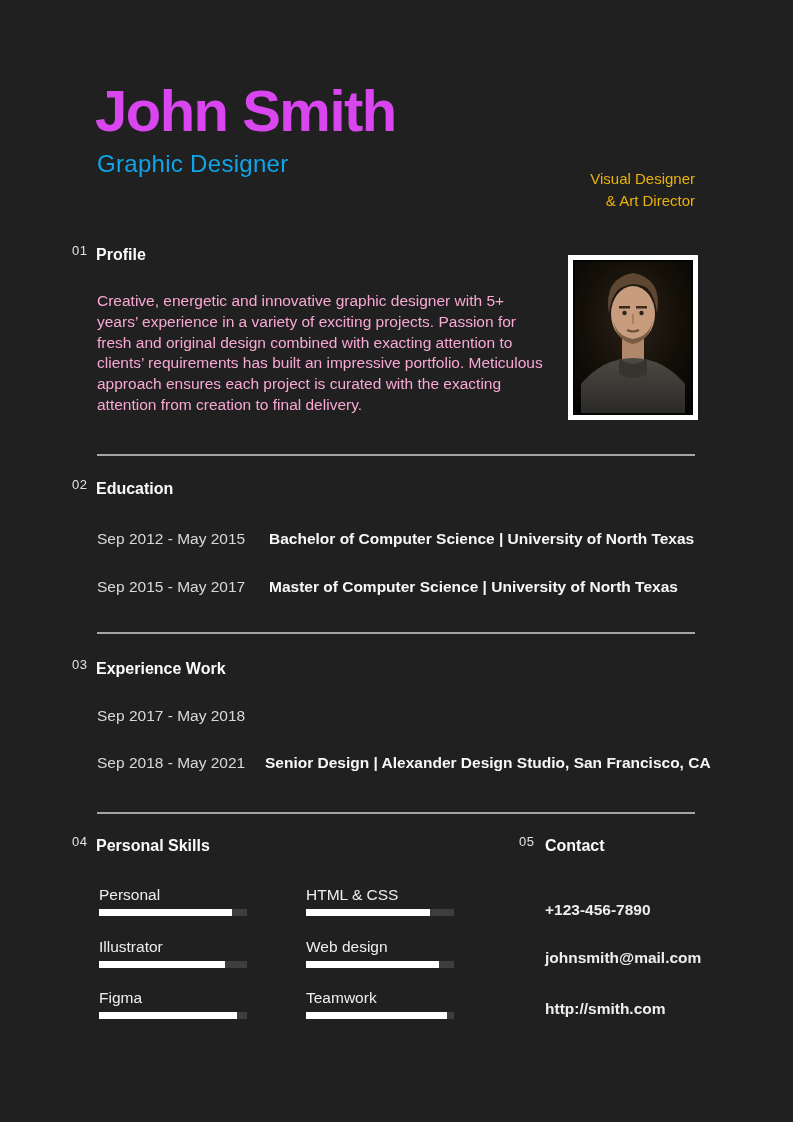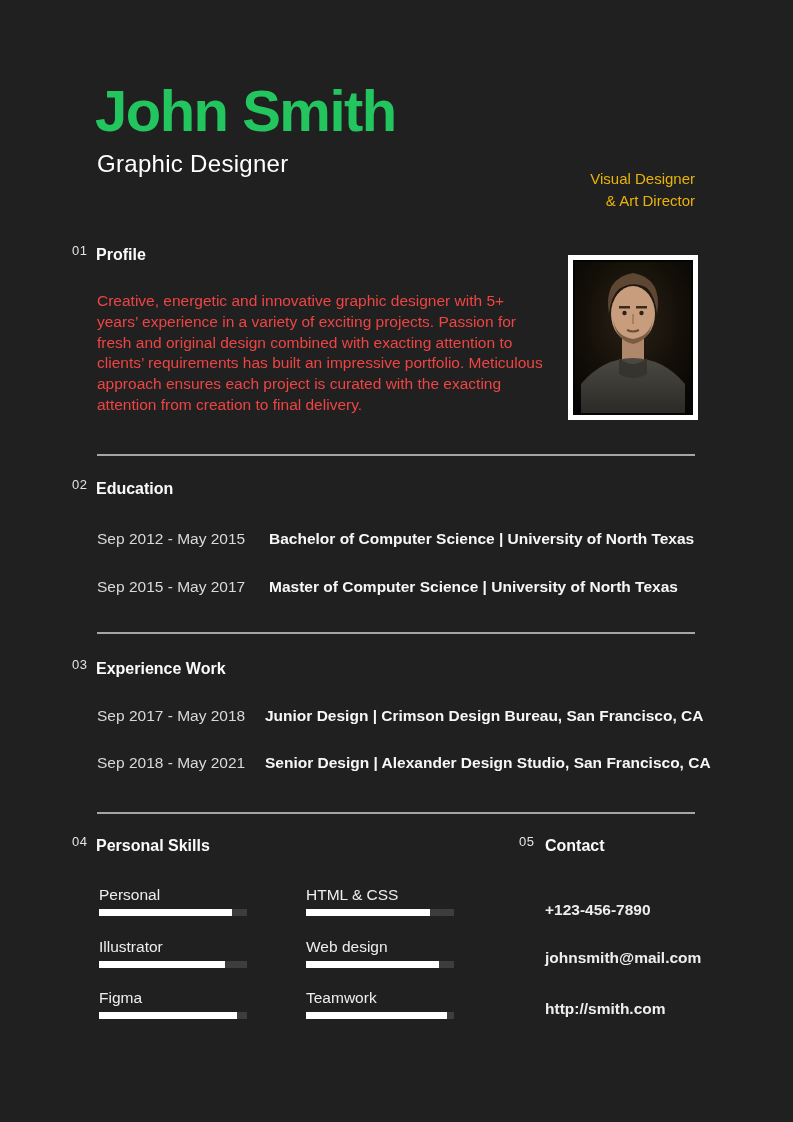--- a/index.html
+++ b/index.html
@@ -10,35 +10,35 @@
   *{margin:0;padding:0;box-sizing:border-box;}
   html,body{background:#111;}
   body{font-family:"Liberation Sans",sans-serif;}
   .page{
     position:relative; width:793px; height:1122px; overflow:hidden;
     background:var(--background); color:var(--text); margin:0 auto;
   }
   .abs{position:absolute;}
 
   
-  .name{left:95px; top:82px; font-size:58px; font-weight:bold; letter-spacing:-1.5px; color:#22c55e; line-height:1;}
-  .role{left:97px; top:150px; font-size:24px; font-weight:normal; color:#ffffff; letter-spacing:.3px;}
+  .name{left:95px; top:82px; font-size:58px; font-weight:bold; letter-spacing:-1.5px; color:#d946ef; line-height:1;}
+  .role{left:97px; top:150px; font-size:24px; font-weight:normal; color:#0ea5e9; letter-spacing:.3px;}
   .tagline{right:98px; top:168px; text-align:right; font-size:15px; line-height:21.5px; color:#eab308;}
 
   
   .sec-num{font-size:13px; color:#e3e3e3; letter-spacing:.5px;}
   .sec-title{font-size:16px; font-weight:bold; color:#fafafa;}
   .num-profile{left:72px; top:243px;}   .title-profile{left:96px; top:246px;}
   .num-education{left:72px; top:477px;} .title-education{left:96px; top:480px;}
   .num-experience{left:72px; top:657px;}.title-experience{left:96px; top:660px;}
   .num-skills{left:72px; top:834px;}    .title-skills{left:96px; top:837px;}
   .num-contact{left:519px; top:834px;}  .title-contact{left:545px; top:837px;}
 
   
-  .profile-body{left:97px; top:291px; width:447px; font-size:15.5px; line-height:20.8px; color:#ef4444;}
+  .profile-body{left:97px; top:291px; width:447px; font-size:15.5px; line-height:20.8px; color:#f9a8d4;}
 
   
   .photo{
     left:568px; top:255px; width:130px; height:165px;
     border:5px solid var(--photo-frame); background:#060505; padding:2px;
   }
   .photo svg{display:block; width:100%; height:100%;}
 
   
   .rule{left:97px; width:598px; height:2px; background:var(--divider); opacity:.85;}
@@ -126,21 +126,20 @@
   <div class="abs row-date edu1-date">Sep 2012 - May 2015</div>
   <div class="abs row-desc edu1-desc">Bachelor of Computer Science | University of North Texas</div>
   <div class="abs row-date edu2-date">Sep 2015 - May 2017</div>
   <div class="abs row-desc edu2-desc">Master of Computer Science | University of North Texas</div>
 
   <div class="abs rule rule-2"></div>
 
   <div class="abs sec-num num-experience">03</div>
   <div class="abs sec-title title-experience">Experience Work</div>
   <div class="abs row-date exp1-date">Sep 2017 - May 2018</div>
-  <div class="abs row-desc exp1-desc">Junior Design | Crimson Design Bureau, San Francisco, CA</div>
   <div class="abs row-date exp2-date">Sep 2018 - May 2021</div>
   <div class="abs row-desc exp2-desc">Senior Design | Alexander Design Studio, San Francisco, CA</div>
 
   <div class="abs rule rule-3"></div>
 
   <div class="abs sec-num num-skills">04</div>
   <div class="abs sec-title title-skills">Personal Skills</div>
 
   <div class="abs skill-label sk1-l">Personal</div>
   <div class="abs bar sk1-b">

